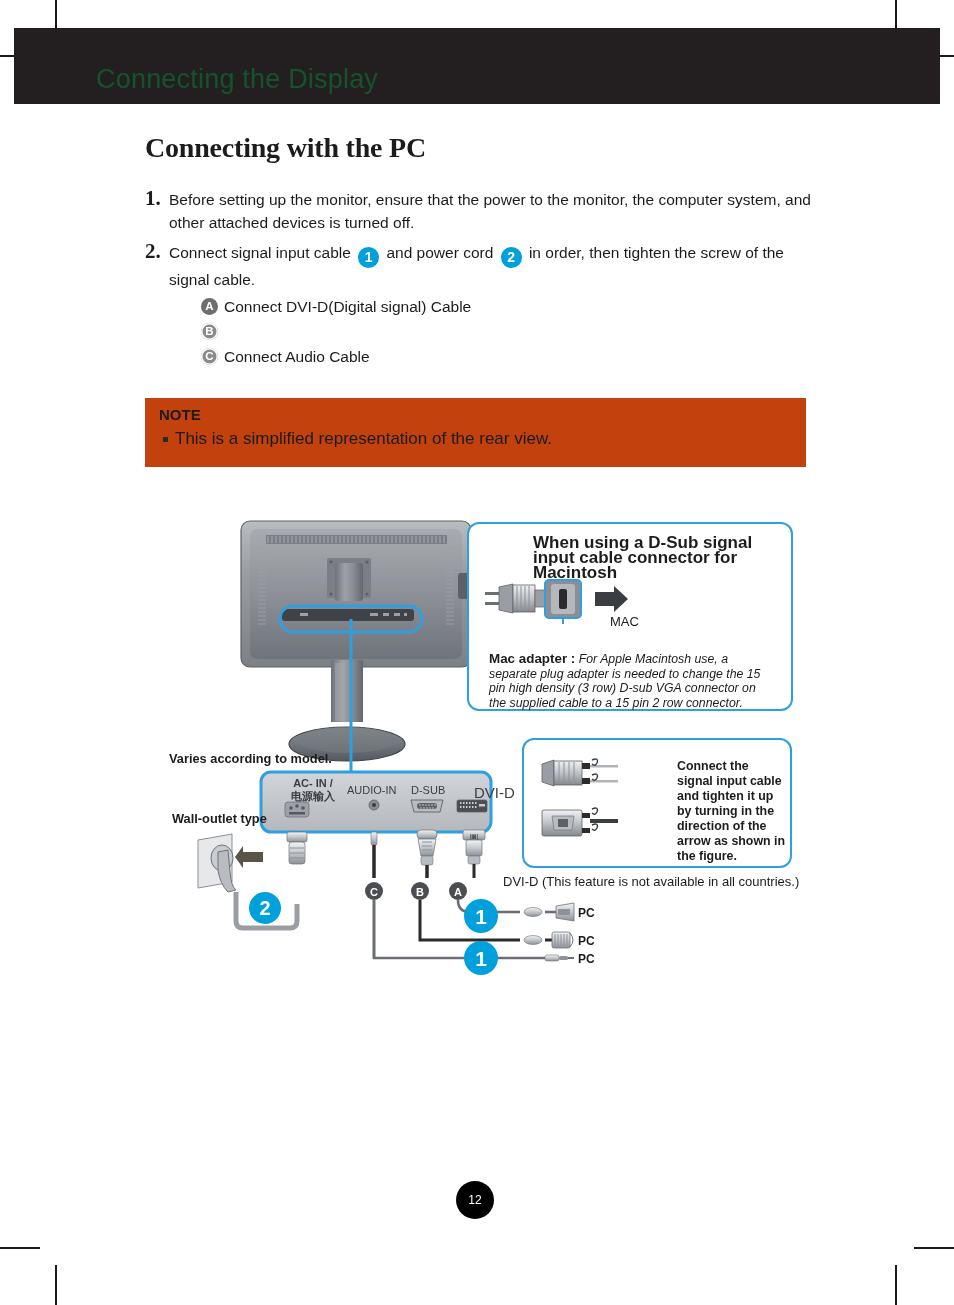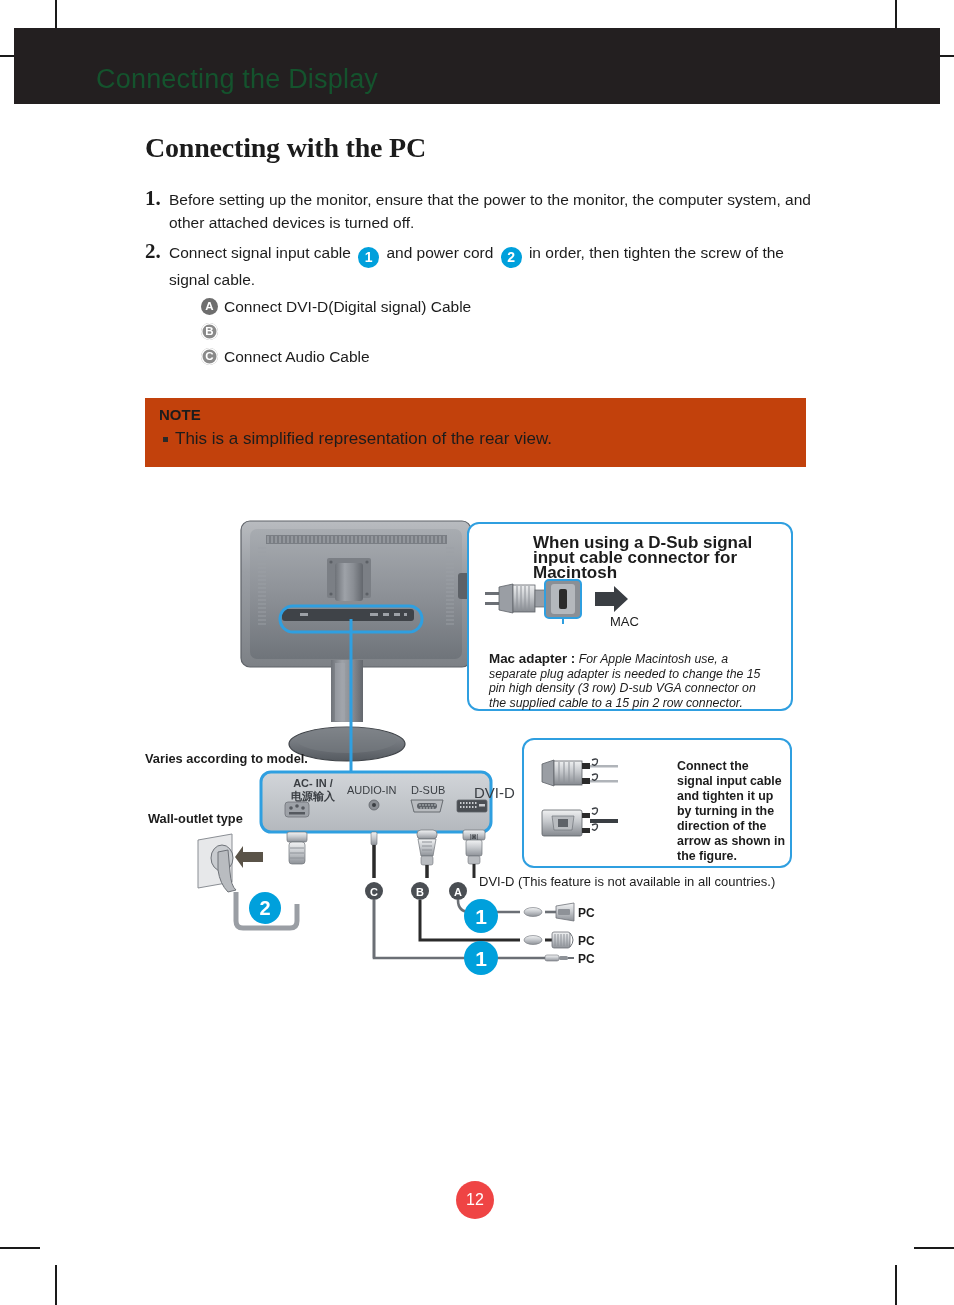--- a/index.html
+++ b/index.html
@@ -73,30 +73,30 @@
   #mac-callout{left:467px;top:522px;width:322px;height:185px;}
   #mac-title{position:absolute;left:20px;top:11px;font-size:17px;font-weight:bold;line-height:15px;width:265px;margin-left:44px;}
   #mac-label{position:absolute;left:141px;top:90px;font-size:13px;}
   #mac-desc{position:absolute;left:20px;top:128px;width:280px;font-size:12.3px;line-height:14.6px;font-style:italic;}
   #mac-desc b{font-style:normal;font-size:13.4px;}
 
   #screw-callout{left:522px;top:738px;width:266px;height:126px;}
   #screw-text{position:absolute;left:153px;top:19px;width:110px;font-size:12.4px;font-weight:bold;line-height:15px;}
 
   
-  .dlabel{position:absolute;font-size:12.8px;font-weight:bold;}
+  .dlabel{position:absolute;font-size:12.8px;font-weight:bold;margin-left:24px;}
   #label-varies{left:145px;top:751px;}
   #label-wall{left:148px;top:811px;}
   #label-dvid{left:479px;top:874px;font-weight:normal;font-size:13px;}
   .pc-label{position:absolute;font-size:12px;font-weight:bold;}
 
   
   #page-badge{
     position:absolute;left:456px;top:1181px;width:38px;height:38px;border-radius:50%;
-    background:#ef4444;color:#fff;font-size:16px;text-align:center;line-height:38px;
+    background:#000000;color:#fff;font-size:12px;text-align:center;line-height:38px;
   }
 </style>
 </head>
 <body>
 
 <div class="crop v" style="left:55px;top:0px;"></div>
 <div class="crop h" style="left:0px;top:55px;"></div>
 <div class="crop v" style="left:895px;top:0px;"></div>
 <div class="crop h" style="left:914px;top:55px;"></div>
 <div class="crop v" style="left:55px;top:1265px;"></div>

